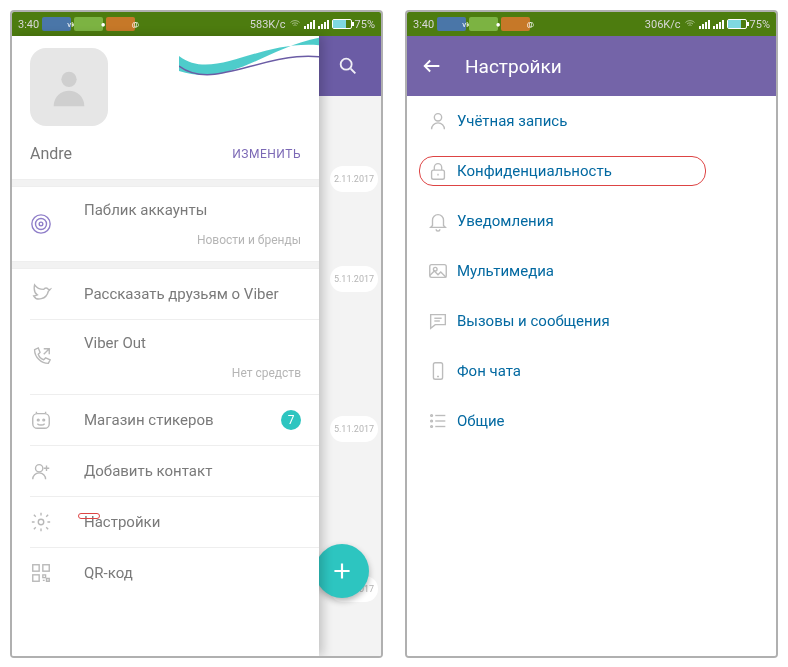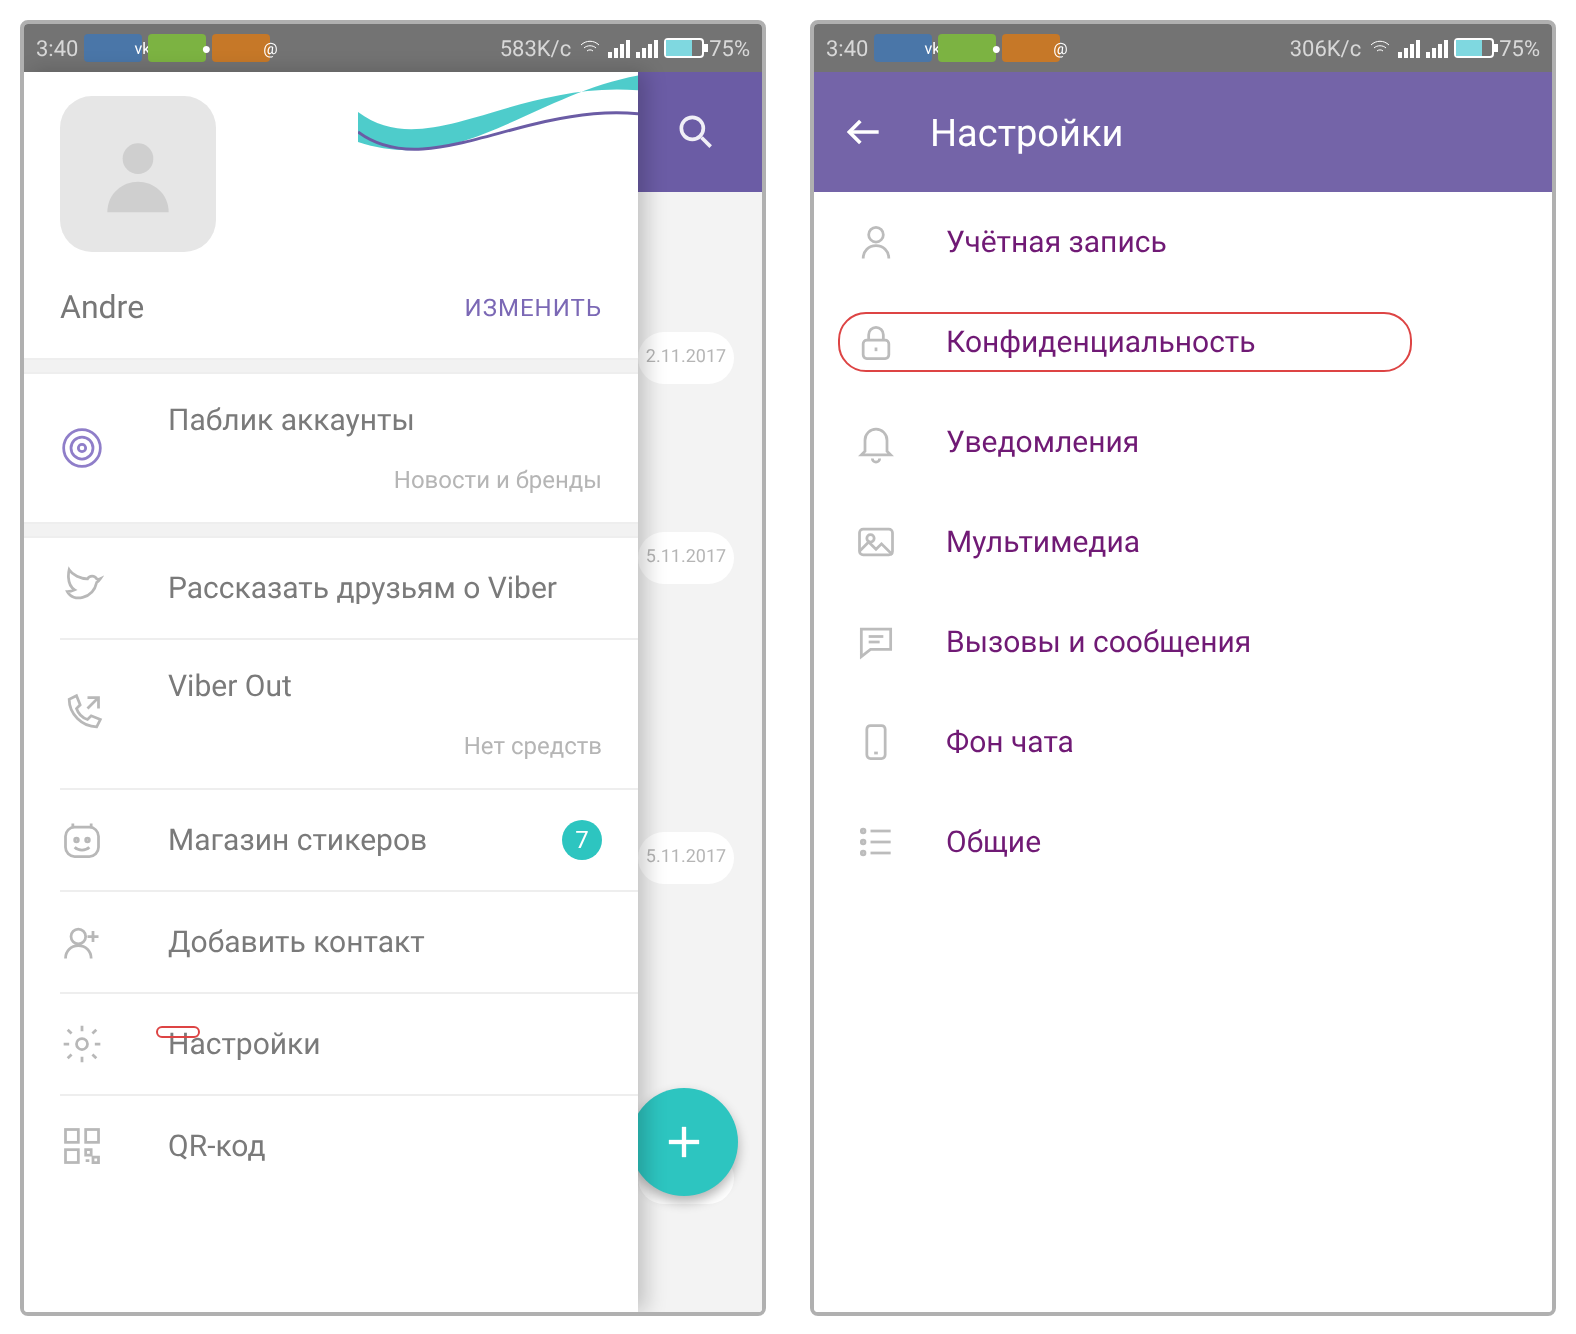--- a/index.html
+++ b/index.html
@@ -1,20 +1,20 @@
 <!DOCTYPE html>
 <html><head>
 <meta charset="utf-8">
 <style>
 * { margin:0; padding:0; box-sizing:border-box; font-family: Roboto, Arial, sans-serif; }
 body { background:#fff; width:788px; height:667px; display:flex; gap:22px; padding:10px; }
 
 .phone { width:373px; height:648px; border:2px solid #b0b0b0; border-radius:4px; background:#fff; position:relative; overflow:hidden; display:flex; flex-direction:column; }
 
-.statusbar { height:24px; background:#737373; color:#d8d8d8; display:flex; align-items:center; font-size:11px; padding:0 6px; }
+.statusbar { height:24px; background:#4d7c0f; color:#d8d8d8; display:flex; align-items:center; font-size:11px; padding:0 6px; }
 .statusbar .left { display:flex; align-items:center; gap:3px; }
 .statusbar .right { margin-left:auto; display:flex; align-items:center; gap:3px; }
 .statusbar .sq { width:14px; height:14px; border-radius:2px; display:flex; align-items:center; justify-content:center; font-size:8px; color:#fff;padding-left:29px; }
 .statusbar .vk { background:#4a76a8; }
 .statusbar .grn { background:#7cb342; }
 .statusbar .orng { background:#c67828; }
 .statusbar .sigbars { display:flex; align-items:flex-end; gap:1px; }
 .statusbar .sigbars span { width:2px; background:#fff; }
 .statusbar .sigbars span:nth-child(1){height:3px;}
 .statusbar .sigbars span:nth-child(2){height:5px;}
@@ -22,21 +22,21 @@
 .statusbar .sigbars span:nth-child(4){height:9px;}
 .statusbar .batt { width:20px; height:10px; border:1px solid #fff; border-radius:2px; position:relative; }
 .statusbar .batt::after { content:''; position:absolute; right:-3px; top:2px; width:2px; height:4px; background:#fff; }
 .statusbar .batt .fill { height:100%; width:75%; background:#7fd8e0; }
 
 
 .p1 .content { position:relative; flex:1; background:#fff; }
 .p1 .bgslice { position:absolute; right:0; top:0; width:66px; height:100%; background:#f3f3f3; z-index:0; }
 .p1 .purplebar { position:absolute; right:0; top:0; width:66px; height:60px; background:#6b5ca5; display:flex; align-items:center; justify-content:center; z-index:1;}
 .p1 .purplebar svg { width:22px; height:22px; opacity:.9; }
-.p1 .bgslice .pill { position:absolute; right:14px; background:#fff; height:26px; width:48px; border-radius:13px; font-size:9px; color:#b5b5b5; display:flex; align-items:center; justify-content:center; }
+.p1 .bgslice .pill { position:absolute; right:3px; background:#fff; height:26px; width:48px; border-radius:13px; font-size:9px; color:#b5b5b5; display:flex; align-items:center; justify-content:center; }
 .p1 .bgslice .pill1 { top:130px;}
 .p1 .bgslice .pill2 { top:230px;}
 .p1 .bgslice .pill3 { top:380px;}
 .p1 .bgslice .pill4 { top:540px;}
 
 .p1 .drawer { position:relative; z-index:2; background:#fff; width:307px; height:100%; box-shadow:4px 0 10px rgba(0,0,0,.2); display:flex; flex-direction:column; }
 
 .profile { padding:12px 18px 16px; position:relative; }
 .profile .swoosh { position:absolute; right:0; top:0; width:140px; height:70px; overflow:hidden; }
 .profile .swoosh svg { width:170px; height:80px; }
@@ -58,21 +58,21 @@
 .row .badge { background:#2dc5c0; color:#fff; border-radius:10px; min-width:20px; height:20px; display:flex; align-items:center; justify-content:center; font-size:12px; padding:0 6px; }
 .row .red-oval { position:absolute; left:44px; border:1.5px solid #d44; border-radius:12px; padding:2px 10px; pointer-events:none; }
 
 .fab { position:absolute; right:12px; bottom:58px; width:54px; height:54px; border-radius:50%; background:#2dc5c0; box-shadow:0 3px 6px rgba(0,0,0,.3); display:flex; align-items:center; justify-content:center; z-index:1; }
 .fab svg { width:26px; height:26px; stroke:#fff; stroke-width:2; }
 
 
 .p2 .appbar { height:60px; background:#7464a8; color:#fff; display:flex; align-items:center; padding:0 14px; gap:22px; font-size:19px; }
 .p2 .appbar svg { width:22px; height:22px; stroke:#fff; fill:none; stroke-width:2; }
 .p2 .settings-list { flex:1; background:#fff; }
-.p2 .srow { display:flex; align-items:center; padding:14px 20px; color:#701a75; font-size:15px; gap:24px; position:relative; }
+.p2 .srow { display:flex; align-items:center; padding:14px 20px; color:#0369a1; font-size:15px; gap:8px; position:relative; }
 .p2 .srow .icon { width:22px; height:22px; display:flex; align-items:center; justify-content:center; }
 .p2 .srow .icon svg { width:22px; height:22px; stroke:#bcbcbc; fill:none; stroke-width:1.5; }
 .p2 .srow .red-oval { position:absolute; left:12px; right:70px; border:1.5px solid #d44; border-radius:14px; height:30px; pointer-events:none; }
 </style>
 </head>
 <body>
 
 <div class="phone p1">
   <div class="statusbar">
     <div class="left">

